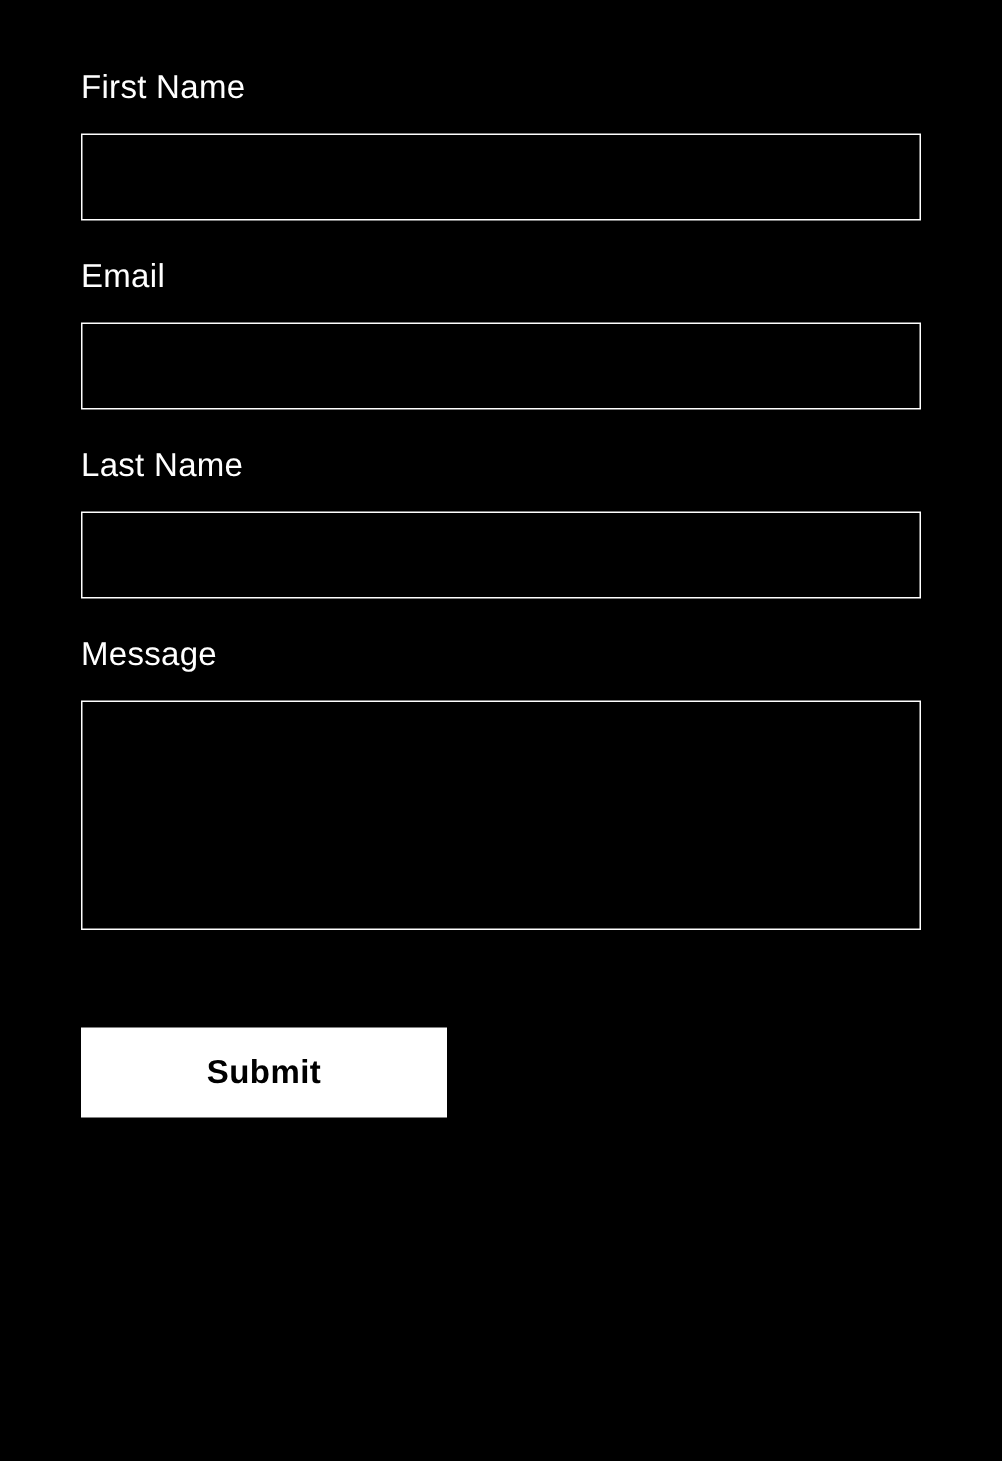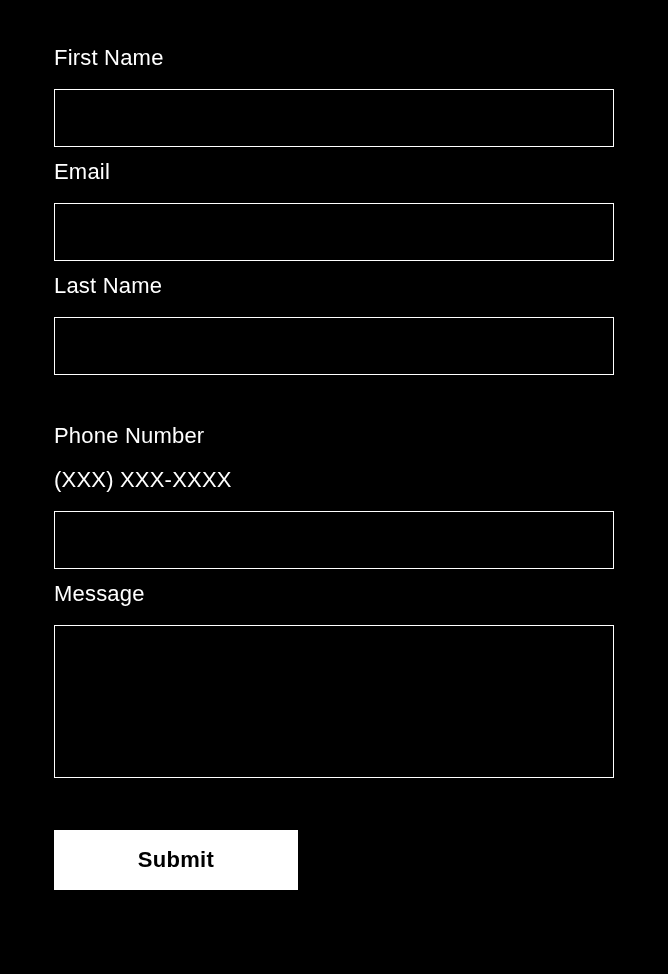--- a/index.html
+++ b/index.html
@@ -9,21 +9,21 @@
     }
     body {
       background: #000000;
       color: #ffffff;
       font-family: -apple-system, BlinkMacSystemFont, "Segoe UI", Helvetica, Arial, sans-serif;
       width: 668px;
       height: 974px;
       padding: 45px 54px;
     }
     .field {
-      margin-bottom: 12px;
+      margin-bottom: 24px;
     }
     .field-phone {
       margin-top: 48px;
     }
     .label {
       font-size: 22px;
       font-weight: 400;
       margin-bottom: 18px;
       display: block;
       letter-spacing: 0.2px;
@@ -83,25 +83,20 @@
   <div class="field">
     <label class="label">Email</label>
     <input type="email" class="input" value="" style="">
   </div>
 
   <div class="field">
     <label class="label">Last Name</label>
     <input type="text" class="input" value="" style="">
   </div>
 
-  <div class="field field-phone">
-    <label class="label">Phone Number</label>
-    <div class="hint">(XXX) XXX-XXXX</div>
-    <input type="tel" class="input" value="" style="">
-  </div>
 
   <div class="field">
     <label class="label">Message</label>
     <textarea class="textarea" value="" style=""></textarea>
   </div>
 
   <button type="submit" class="submit-btn">Submit</button>
 
 </form>
 

